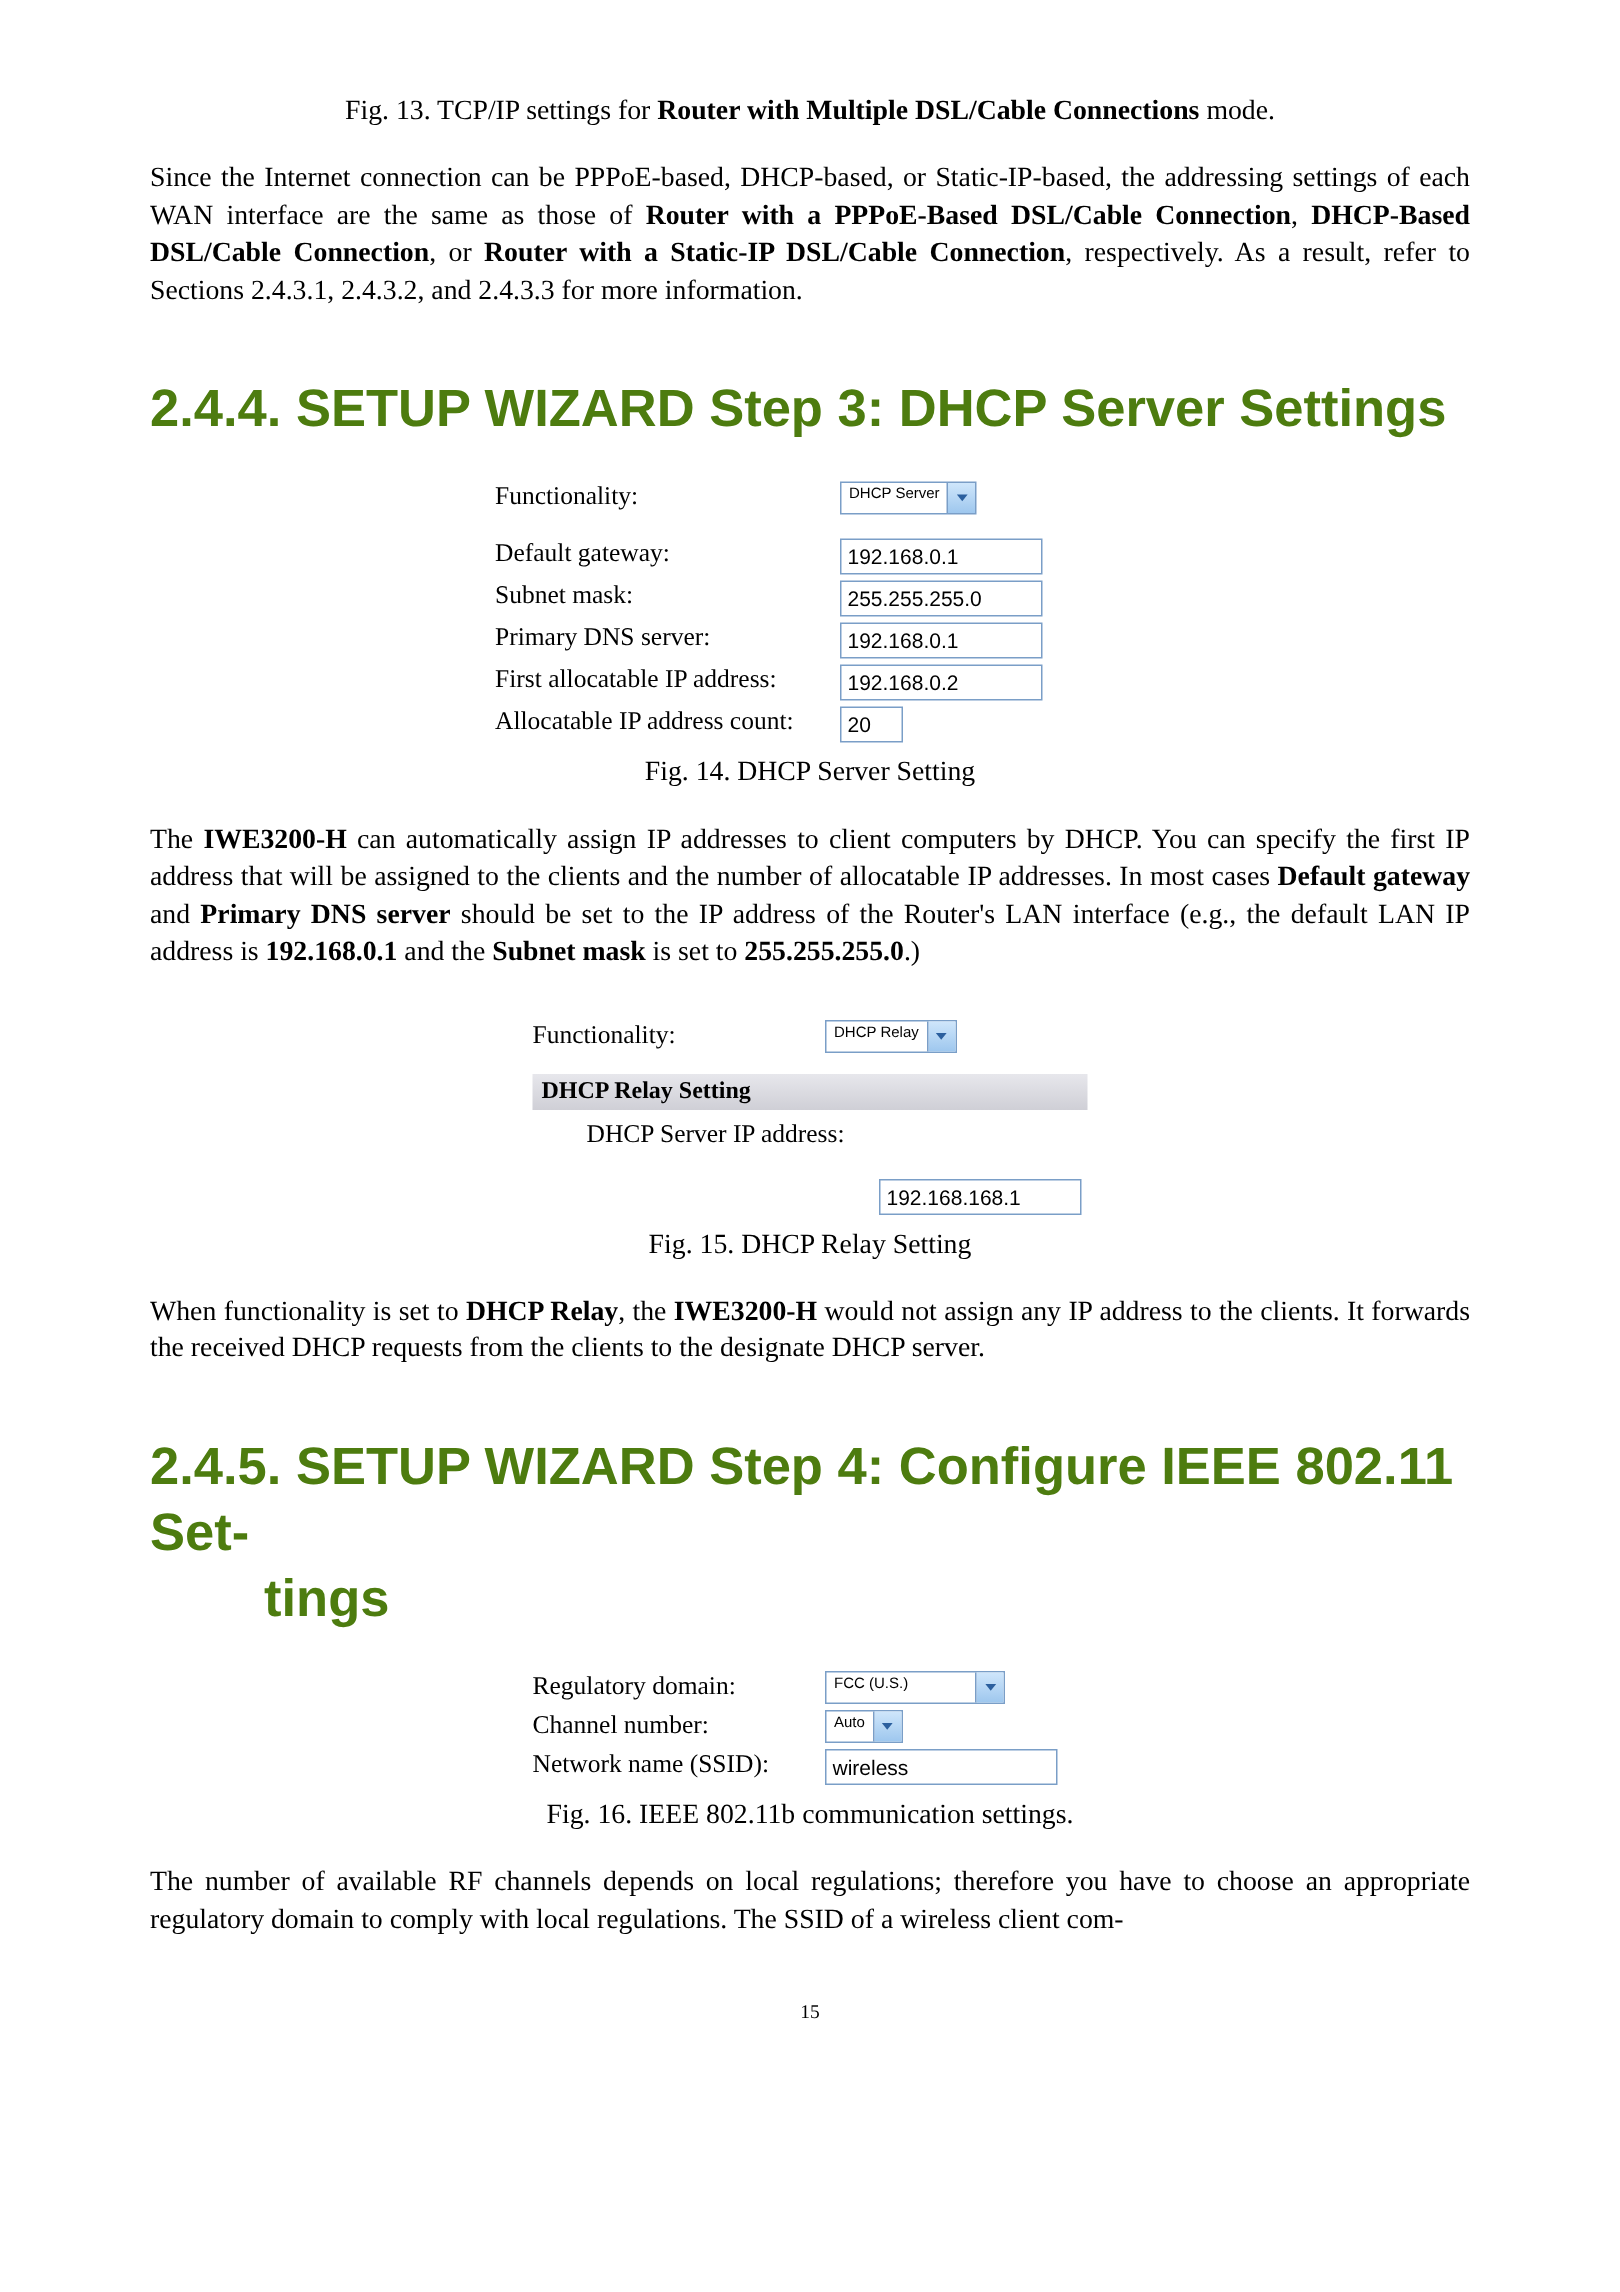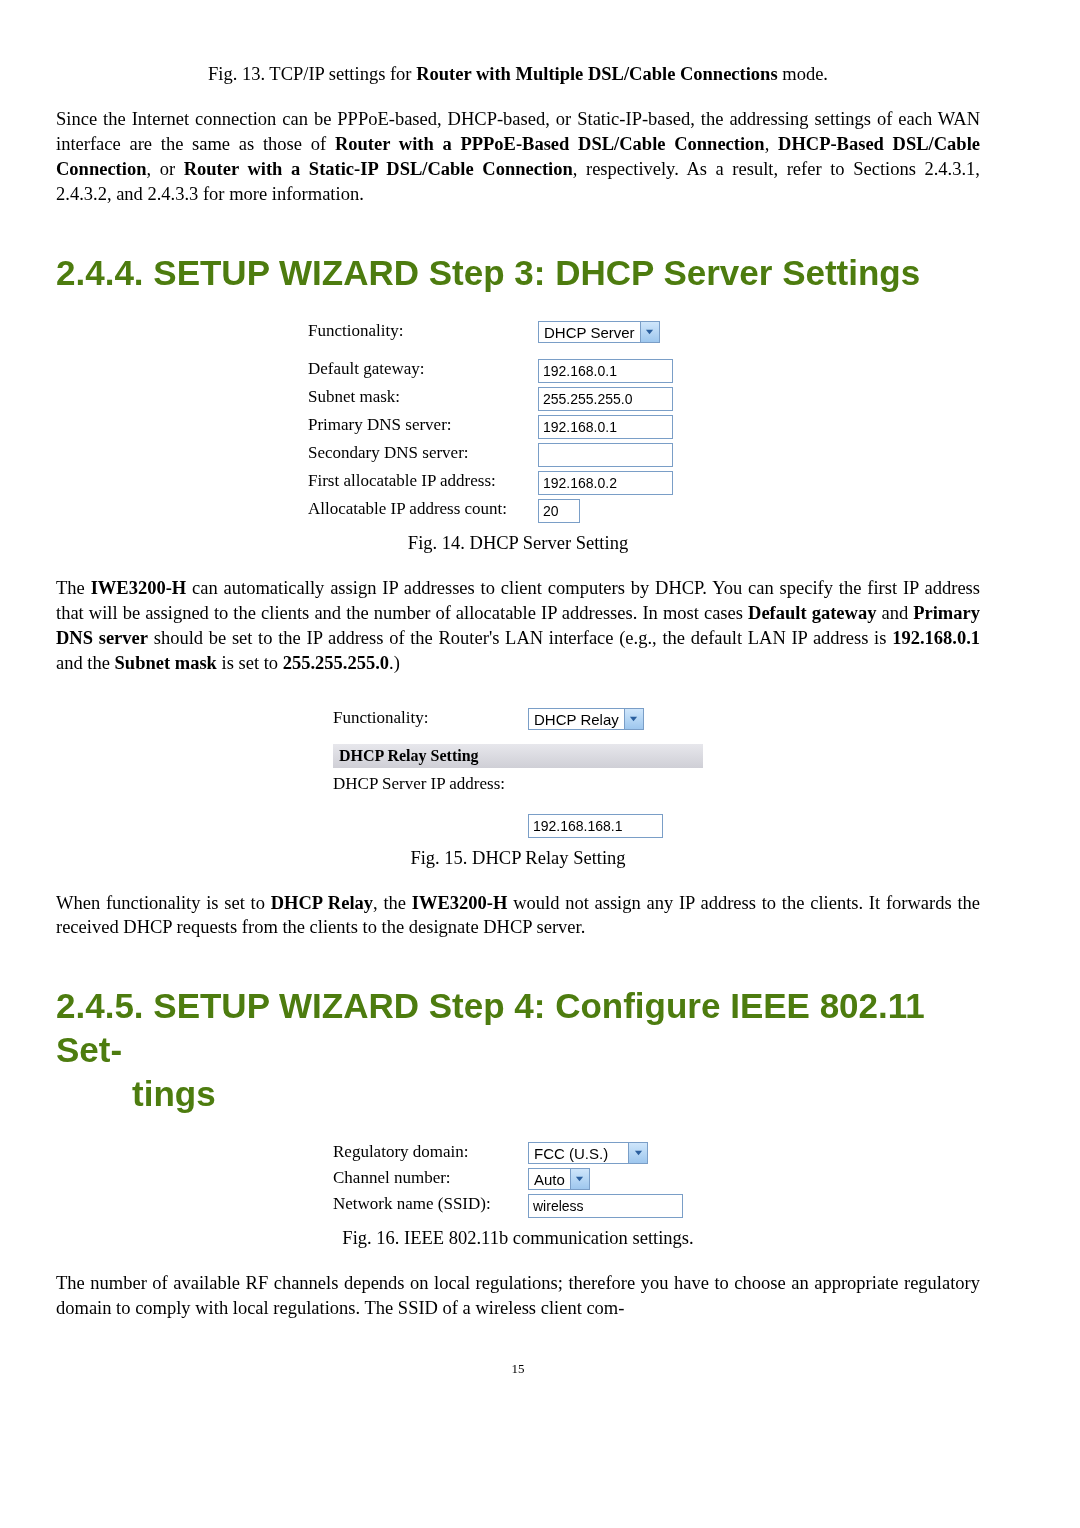--- a/index.html
+++ b/index.html
@@ -4,21 +4,21 @@
 <style>
   body {
     margin: 0;
     padding: 0;
     background: #fff;
     font-family: "Times New Roman", Times, serif;
     color: #000;
     width: 1080px;
   }
   .page {
-    padding: 60px 100px 40px 56px;
+    padding: 60px 100px 40px 100px;
   }
   .para {
     font-size: 18.5px;
     line-height: 1.35;
     text-align: justify;
     margin: 0 0 22px 0;
   }
   .caption {
     font-size: 18.5px;
     text-align: center;
@@ -69,21 +69,21 @@
   .dropdown {
     display: inline-flex;
     align-items: stretch;
     border: 1px solid #7a9ec7;
     background: #fff;
     height: 22px;
     box-sizing: border-box;
   }
   .dropdown .dd-text {
     font-family: Arial, Helvetica, sans-serif;
-    font-size: 15px;
+    font-size: 10px;
     padding: 2px 5px 0 5px;
     color: #000;
   }
   .dropdown .dd-btn {
     width: 18px;
     background: linear-gradient(#cfe6fb, #9ec7ee);
     border-left: 1px solid #7a9ec7;
     display: flex;
     align-items: center;
     justify-content: center;
@@ -137,24 +137,20 @@
       </div>
       <div class="form-row">
         <div class="form-label" style="width:230px;">Subnet mask:</div>
         <input class="input-box" style="width: 125px;" value="255.255.255.0">
       </div>
       <div class="form-row">
         <div class="form-label" style="width:230px;">Primary DNS server:</div>
         <input class="input-box" style="width: 125px;" value="192.168.0.1">
       </div>
       <div class="form-row">
-        <div class="form-label" style="width:230px;">Secondary DNS server:</div>
-        <input class="input-box" style="width: 125px;" value="">
-      </div>
-      <div class="form-row">
         <div class="form-label" style="width:230px;">First allocatable IP address:</div>
         <input class="input-box" style="width: 125px;" value="192.168.0.2">
       </div>
       <div class="form-row">
         <div class="form-label" style="width:230px;">Allocatable IP address count:</div>
         <input class="input-box" style="width: 32px;" value="20">
       </div>
     </div>
   </div>
   <div class="caption">Fig. 14. DHCP Server Setting</div>
@@ -171,21 +167,21 @@
           <span class="dd-text">DHCP Relay</span>
           <span class="dd-btn">
             <svg viewBox="0 0 10 10">
                 <path d="M1 3 L5 8 L9 3 Z" fill="#2b5f9e"></path>
               </svg>
           </span>
         </div>
       </div>
       <div class="header-bar" style="background:linear-gradient(#e7e7ec,#cfcfd6);color:#000;">DHCP Relay Setting</div>
       <div class="form-row" style="margin-top:4px;">
-        <div class="form-label" style="width:195px;">DHCP Server IP address:</div>
+        <div class="form-label" style="width:195px;margin-left:36px;">DHCP Server IP address:</div>
         <input class="input-box" style="width: 125px; margin-top: 40px;" value="192.168.168.1">
       </div>
     </div>
   </div>
   <div class="caption">Fig. 15. DHCP Relay Setting</div>
 
   <p class="para">
     <span>When functionality is set to </span><span class="bold">DHCP Relay</span><span>, the </span><span class="bold">IWE3200-H</span><span> would not assign any IP address to the clients. It forwards the received DHCP requests from the clients to the designate DHCP server.</span>
   </p>
 

